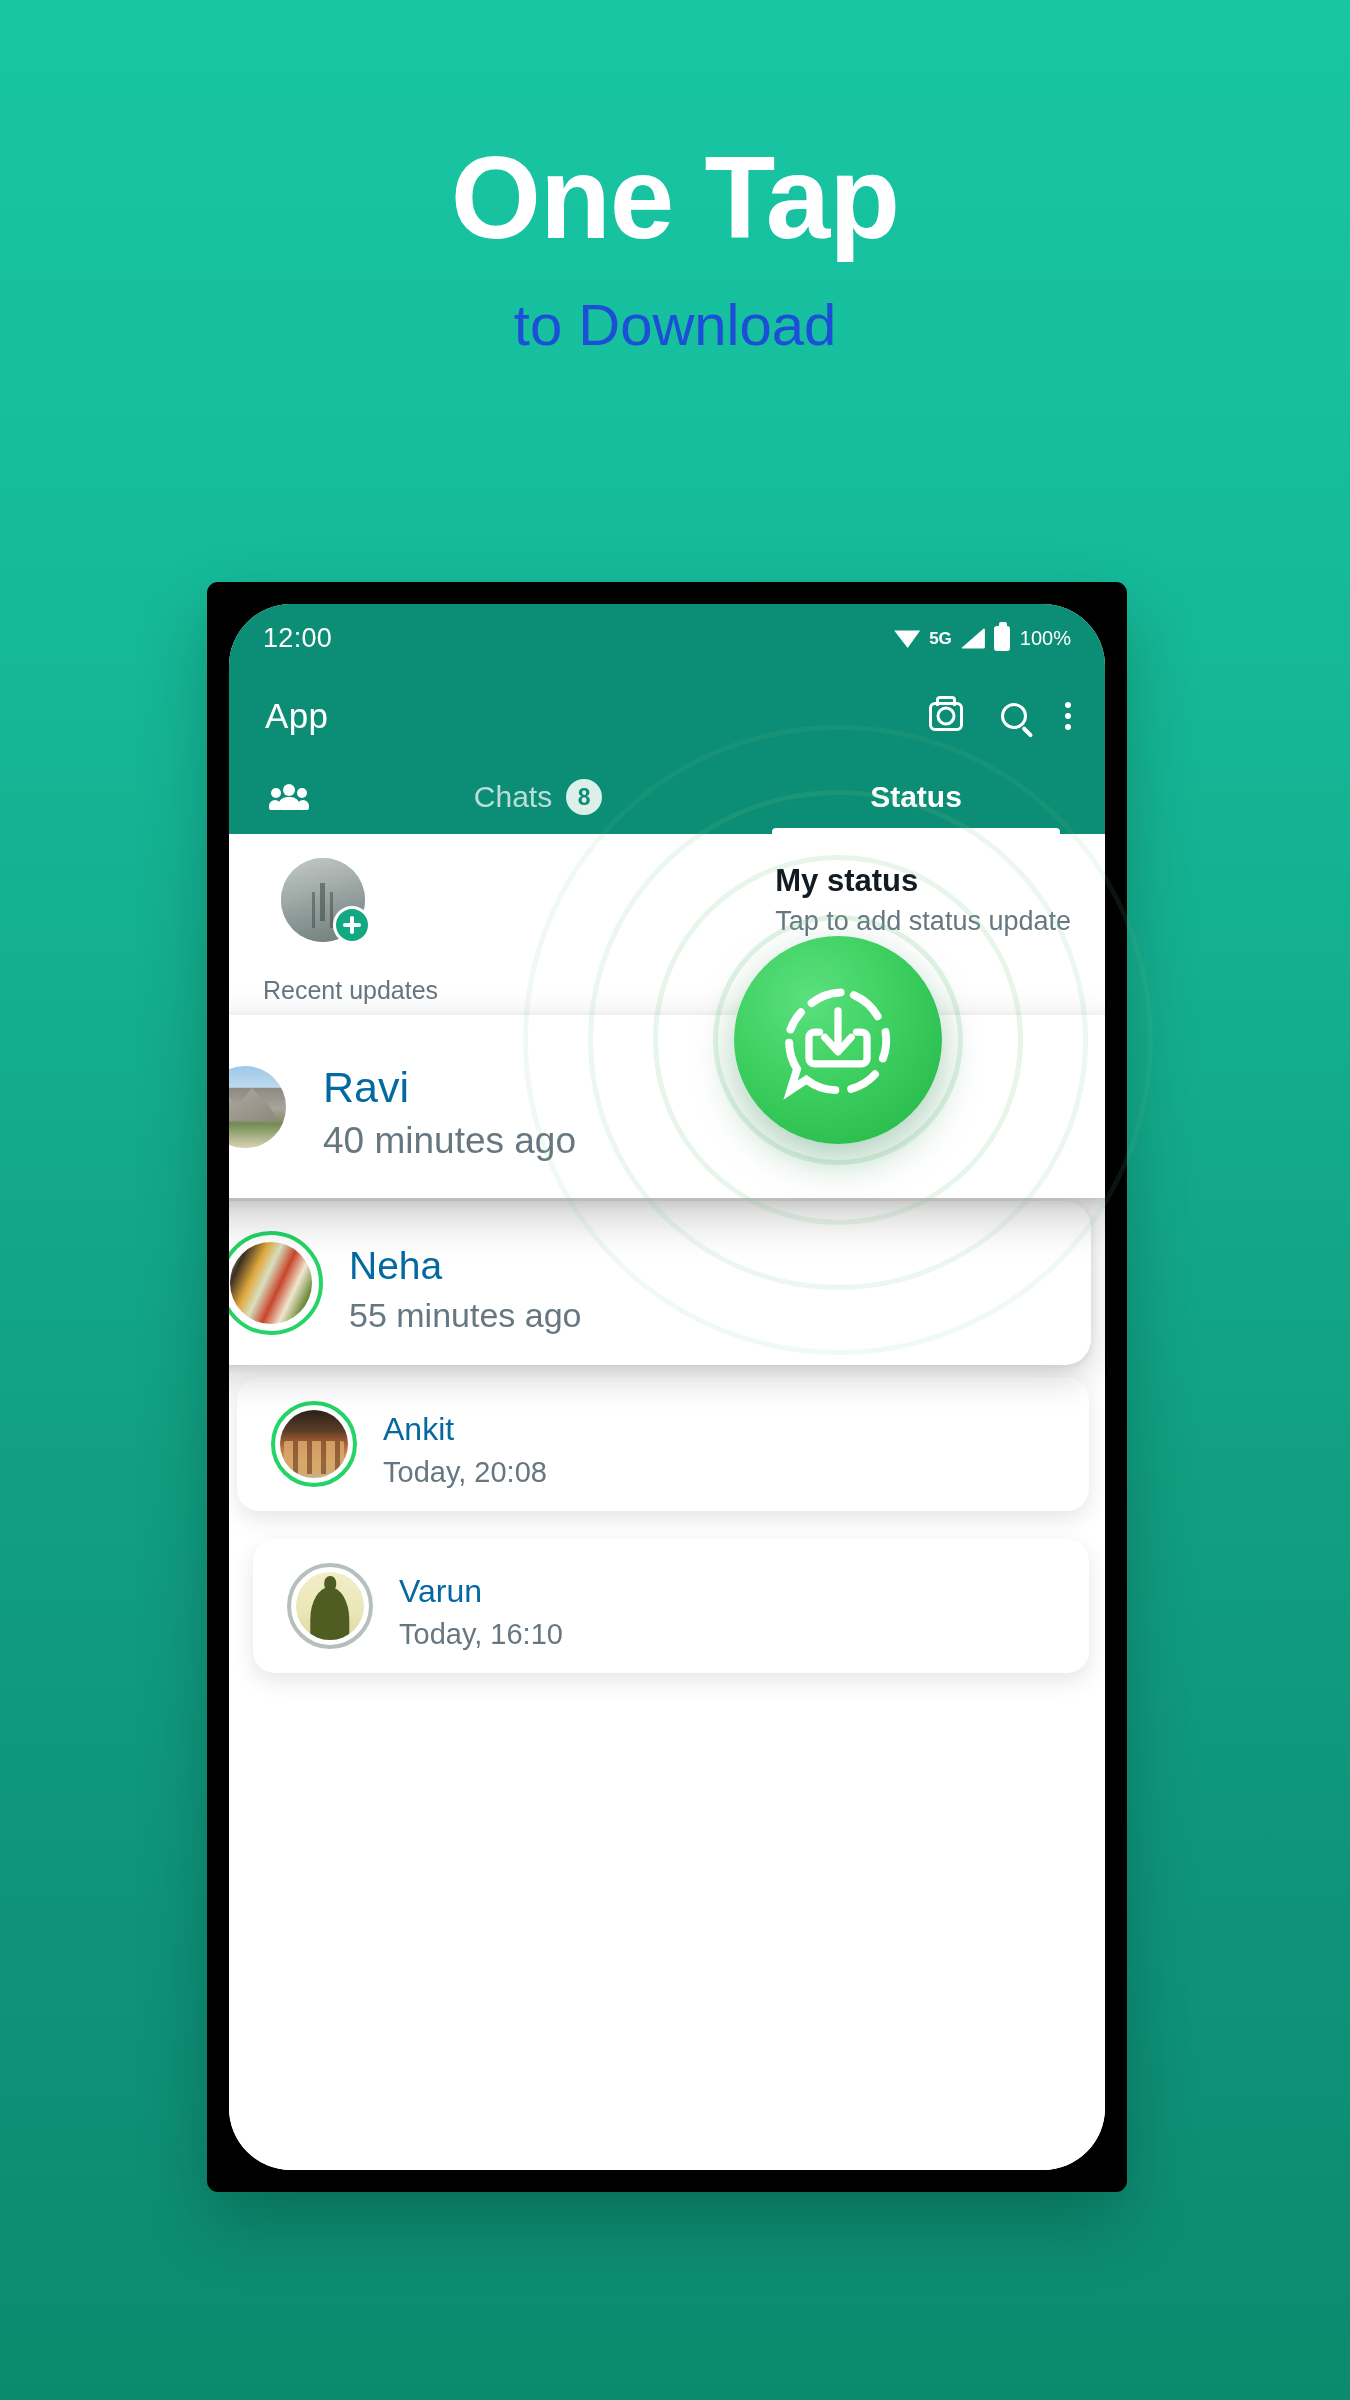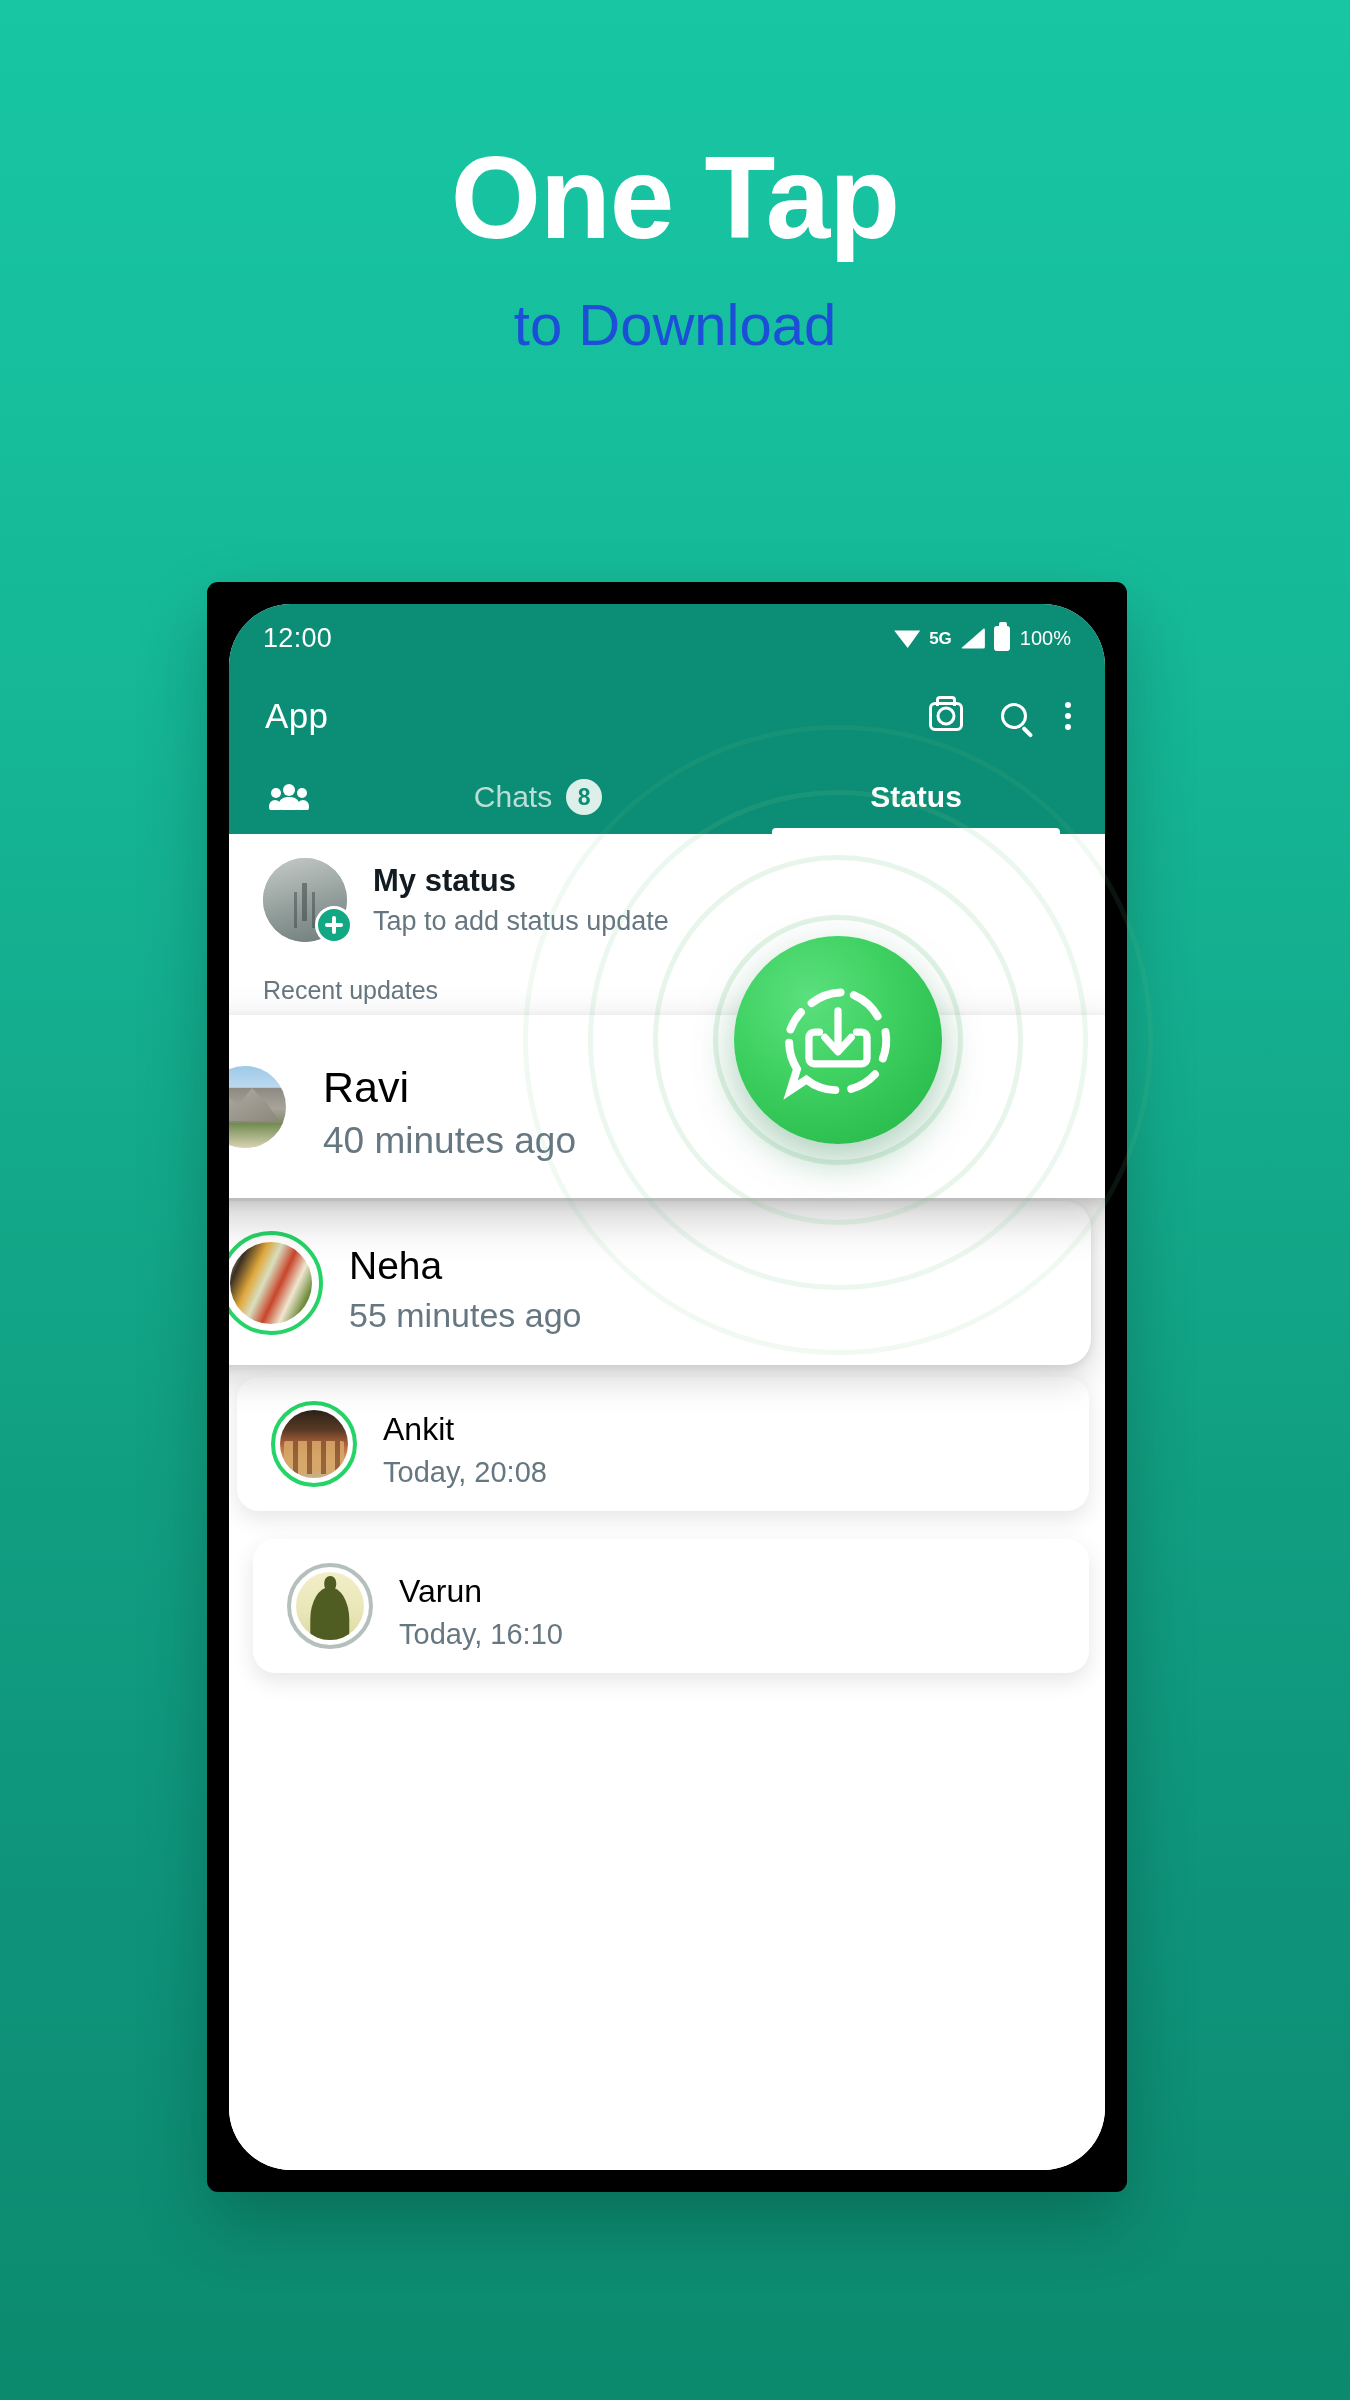--- a/index.html
+++ b/index.html
@@ -82,21 +82,21 @@
   .ic-people .b2{ width:12px; height:10px; border-radius:7px 7px 3px 3px; left:0; bottom:0; }
   .ic-people .b3{ width:12px; height:10px; border-radius:7px 7px 3px 3px; right:0; bottom:0; }
   .badge{
     min-width:36px; height:36px; padding:0 9px; border-radius:18px; background:#DCEFE9;
     color:#0C8D75; font-size:23px; font-weight:bold; display:flex; align-items:center; justify-content:center;
   }
 
   
   .content{ flex:1; background:#fff; position:relative; overflow:hidden; }
 
-  .mystatus{ display:flex; align-items:center; gap:26px; padding:24px 34px 18px 34px; }
+  .mystatus{ display:flex; align-items:center; gap:26px; padding:24px 34px 18px 52px;justify-content:space-between; }
   .ms-av{ width:84px; height:84px; border-radius:50%; position:relative; flex:none;
     background:linear-gradient(160deg,#b9bfbd 0%,#9aa5a2 45%,#7e8a87 100%); overflow:visible; }
   .ms-av .pic{ position:absolute; inset:0; border-radius:50%; overflow:hidden;
     background:linear-gradient(165deg,#c5cbc9,#8e9a97 60%,#6f7b78); }
   .ms-av .pic::after{ content:""; position:absolute; left:46%; top:30%; width:5px; height:38px; background:rgba(60,70,68,.55); box-shadow:-9px 8px 0 -1px rgba(60,70,68,.5), 9px 8px 0 -1px rgba(60,70,68,.5); }
   .ms-plus{ position:absolute; right:-6px; bottom:-2px; width:38px; height:38px; border-radius:50%;
     background:#13A884; border:3px solid #fff; display:flex; align-items:center; justify-content:center; }
   .ms-plus::before{ content:""; width:18px; height:3.5px; background:#fff; border-radius:2px; position:absolute; }
   .ms-plus::after{ content:""; width:3.5px; height:18px; background:#fff; border-radius:2px; position:absolute; }
   .ms-txt .t1{ font-size:31px; color:#111b21; font-weight:600; }
@@ -160,21 +160,21 @@
   .pic-city{ background:linear-gradient(180deg,#2b2119 0%,#5a3b26 30%,#b5643a 52%,#d9995e 72%,#c6b189 100%); position:relative; }
   .pic-city::after{ content:""; position:absolute; left:6%; bottom:6%; width:88%; height:48%;
     background:repeating-linear-gradient(90deg,#d7a86b 0 9px,#8a5a33 9px 14px); opacity:.85; border-radius:2px; }
 
   .pic-buddha{ background:linear-gradient(180deg,#f2efc8 0%,#e9e6b8 58%,#ddd9a4 100%); position:relative; }
   .pic-buddha::after{ content:""; position:absolute; left:50%; bottom:0; transform:translateX(-50%);
     width:58%; height:78%; background:#4f5c22; border-radius:50% 50% 18% 18%/62% 62% 14% 14%; }
   .pic-buddha::before{ content:""; position:absolute; left:50%; top:6%; transform:translateX(-50%);
     width:17%; height:20%; background:#4f5c22; border-radius:50% 50% 40% 40%; z-index:2; }
 
-  .row-txt .name{ color:#000000;margin-top:12px; }
+  .row-txt .name{ color:#0369a1;margin-top:12px; }
   .row-txt .time{ color:#667781; margin-top:8px; }
   .row.lift1 .name{ font-size:43px; font-weight:500; }
   .row.lift1 .time{ font-size:37px; }
   .row.lift2 .name{ font-size:39px; font-weight:500; }
   .row.lift2 .time{ font-size:34px; }
   .row.card3 .name, .row.card4 .name{ font-size:32px; font-weight:500; }
   .row.card3 .time, .row.card4 .time{ font-size:29px; }
 
   
   .ripples{ position:absolute; left:838px; top:1040px; width:0; height:0; z-index:30; pointer-events:none; }

